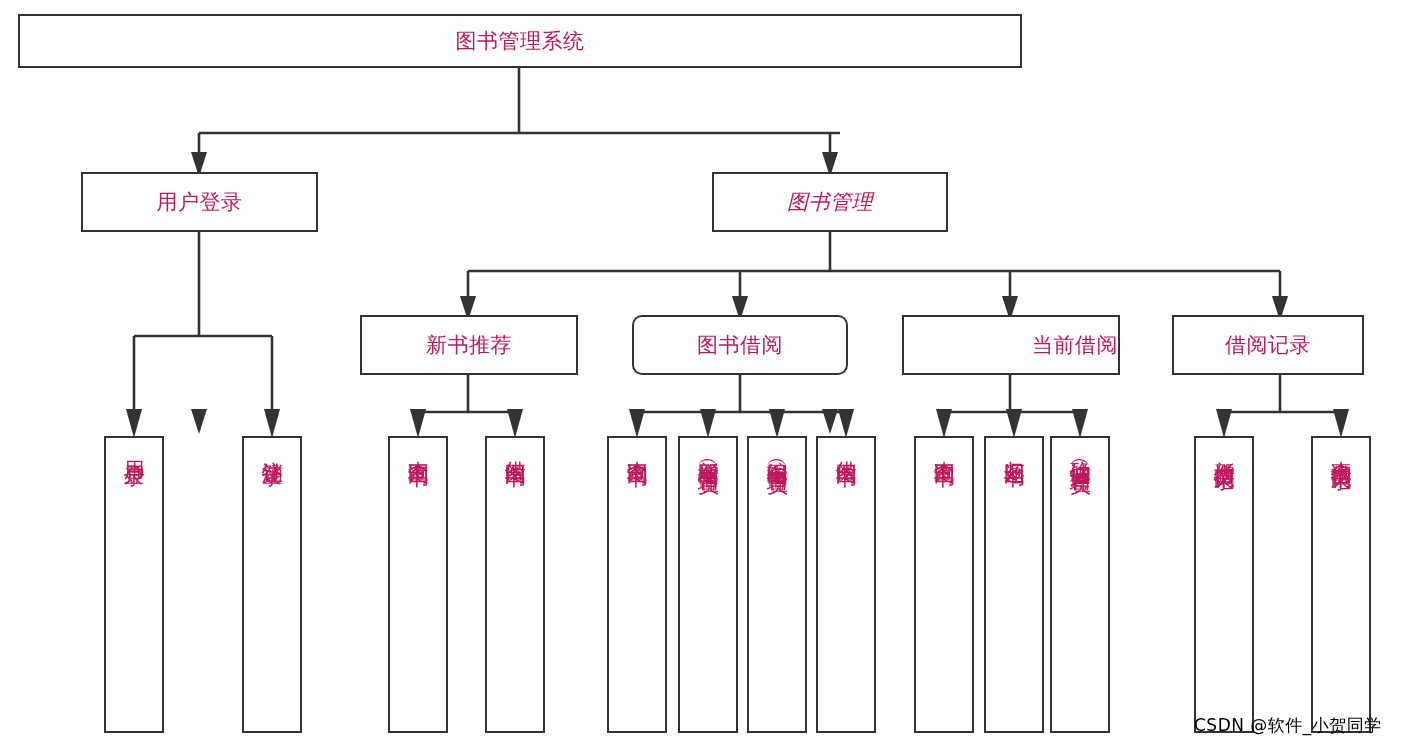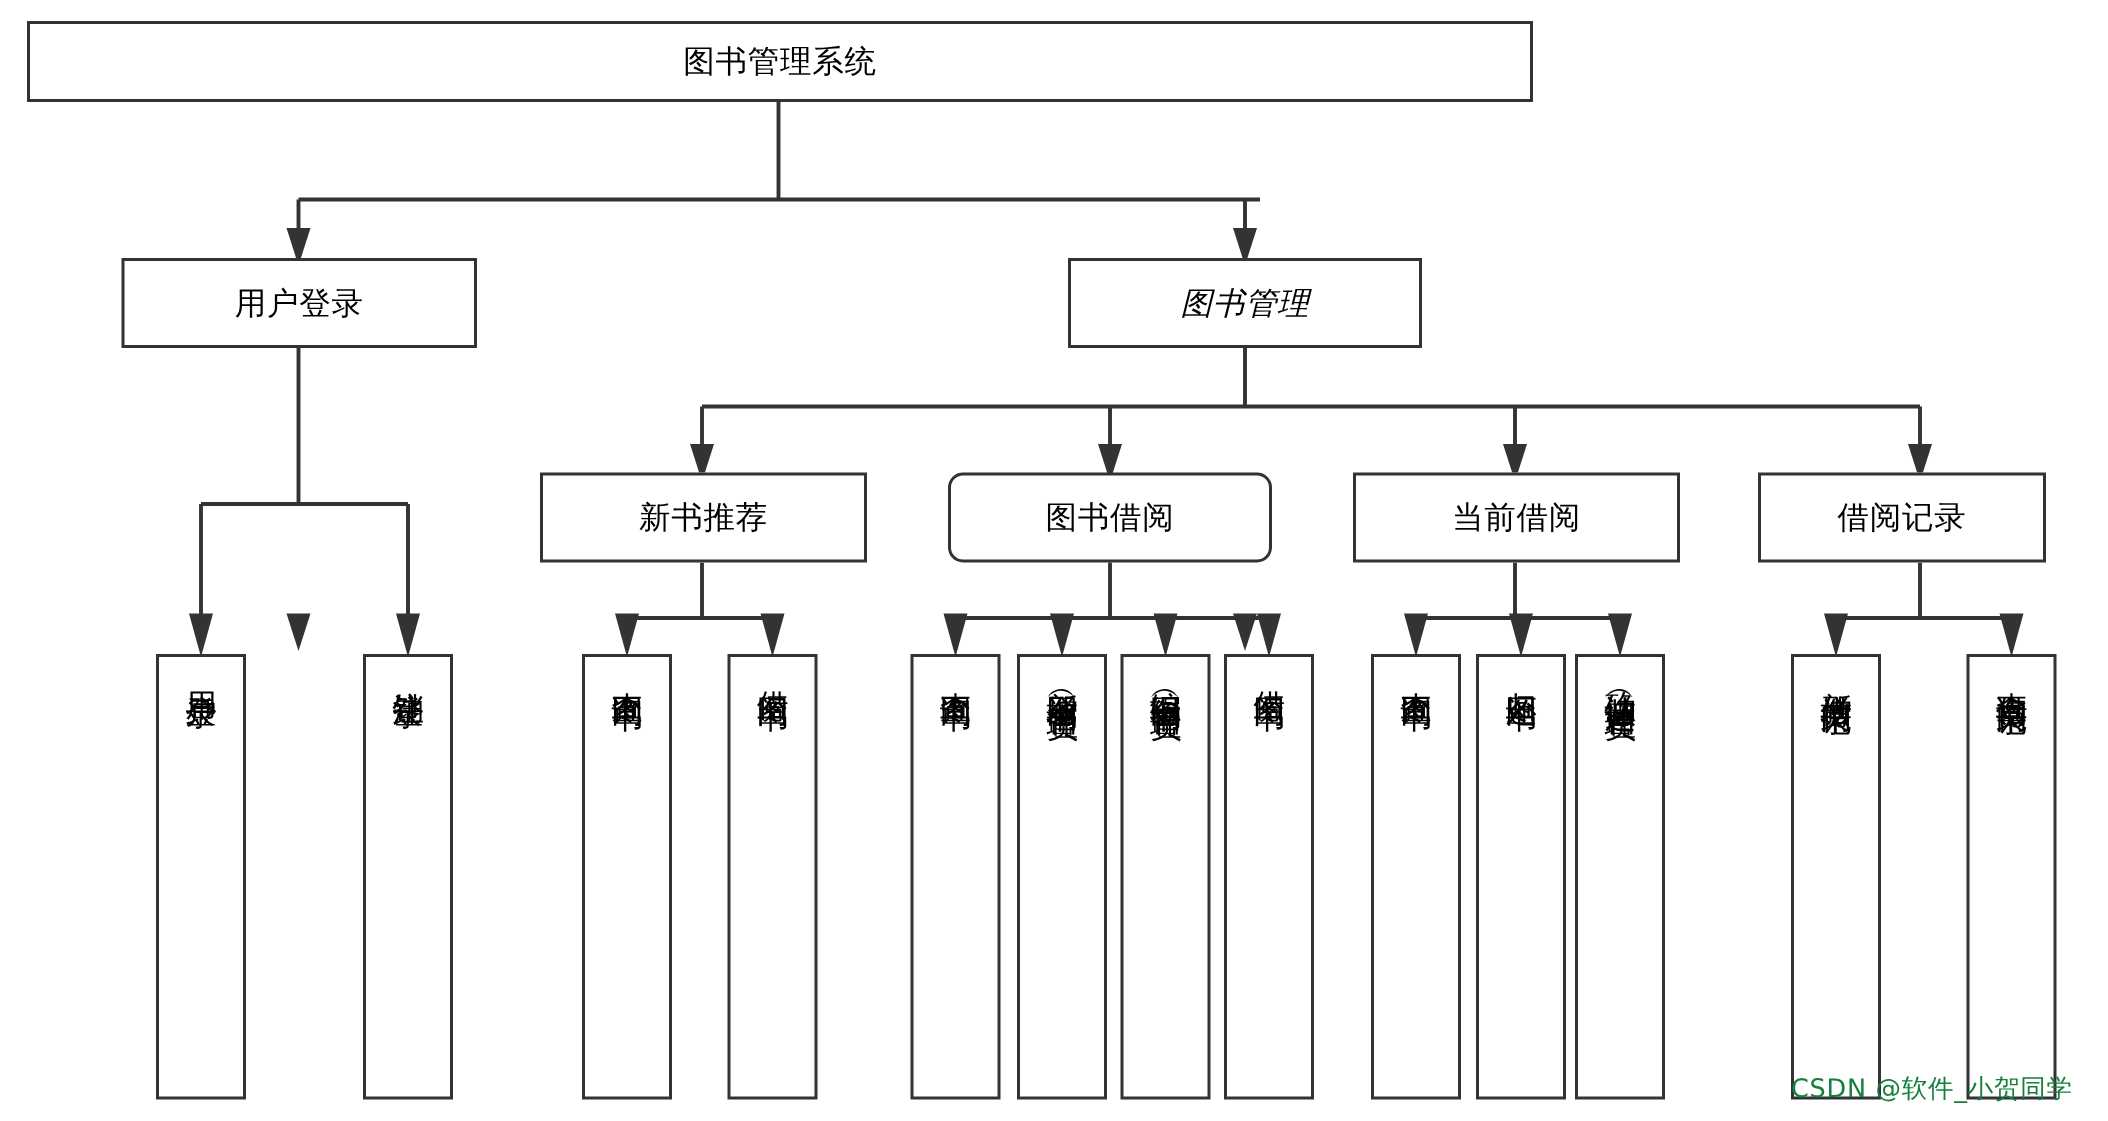--- a/index.html
+++ b/index.html
@@ -24,21 +24,21 @@
   .node-box {
     position: absolute;
     box-sizing: border-box;
     background: #ffffff;
     border: 2px solid #333333;
     display: flex;
     align-items: center;
     justify-content: center;
   }
   .node-label {
-    color: #000000;
+    color: #be185d;
     letter-spacing: 0.5px;
     white-space: nowrap;
     text-align: center;
   }
   .node-box.horizontal .node-label {
     font-size: 21px;
     line-height: 1;
   }
   .node-box.root .node-label {
     font-size: 21px;
@@ -62,21 +62,21 @@
     top: 0;
     width: 1405px;
     height: 747px;
     pointer-events: none;
   }
   .watermark {
     position: absolute;
     left: 1194px;
     top: 714px;
     font-size: 17px;
-    color: #15803d;
+    color: #000000;
     white-space: nowrap;
     letter-spacing: 0.5px;
   }
 </style>
 </head>
 <body>
 
 <div id="diagram-root">
 
   <svg class="connectors" viewBox="0 0 1405 747" width="1405" height="747">
@@ -174,21 +174,21 @@
   <div class="node-box horizontal" style="left:712px; top:172px; width:236px; height:60px;font-style:italic;">
     <span class="node-label">图书管理</span>
   </div>
 
   <div class="node-box horizontal" style="left:360px; top:315px; width:218px; height:60px;">
     <span class="node-label">新书推荐</span>
   </div>
   <div class="node-box horizontal" style="left:632px; top:315px; width:216px; height:60px;border-radius:10px;">
     <span class="node-label">图书借阅</span>
   </div>
-  <div class="node-box horizontal" style="left:902px; top:315px; width:218px; height:60px;">
+  <div class="node-box horizontal" style="left:902px; top:315px; width:218px; height:60px;justify-content:flex-end;">
     <span class="node-label">当前借阅</span>
   </div>
   <div class="node-box horizontal" style="left:1172px; top:315px; width:192px; height:60px;">
     <span class="node-label">借阅记录</span>
   </div>
 
   <div class="node-box vertical" style="left:104px; top:436px; width:60px; height:297px;">
     <span class="node-label">用户登录</span>
   </div>
   <div class="node-box vertical" style="left:242px; top:436px; width:60px; height:297px;">

